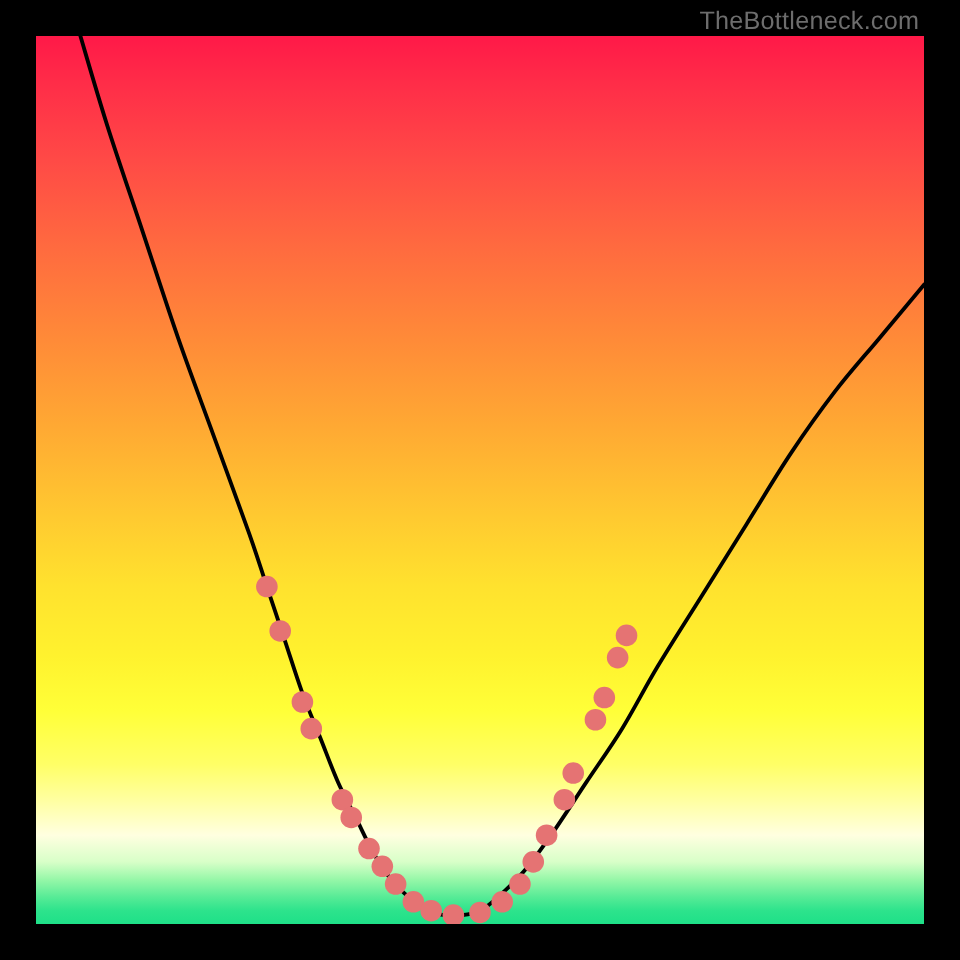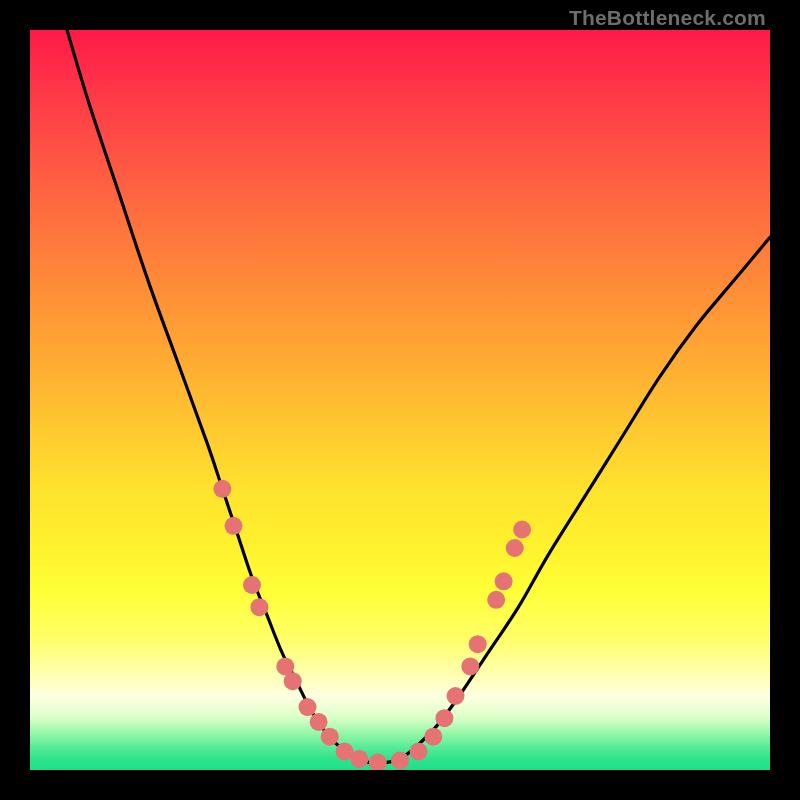--- a/index.html
+++ b/index.html
@@ -52,21 +52,21 @@
       #56eb96 97%,
       #2de38c 98.5%,
       #1ee088 100%
     );
   }
   .watermark {
     position: absolute;
     top: 6px;
     right: 34px;
     font-size: 21px;
-    font-weight: 700;
+    font-weight: 400;
     color: #6d6d6d;
     letter-spacing: 0.2px;
     user-select: none;
   }
   svg {
     position: absolute;
     left: 0;
     top: 0;
   }
 </style>

